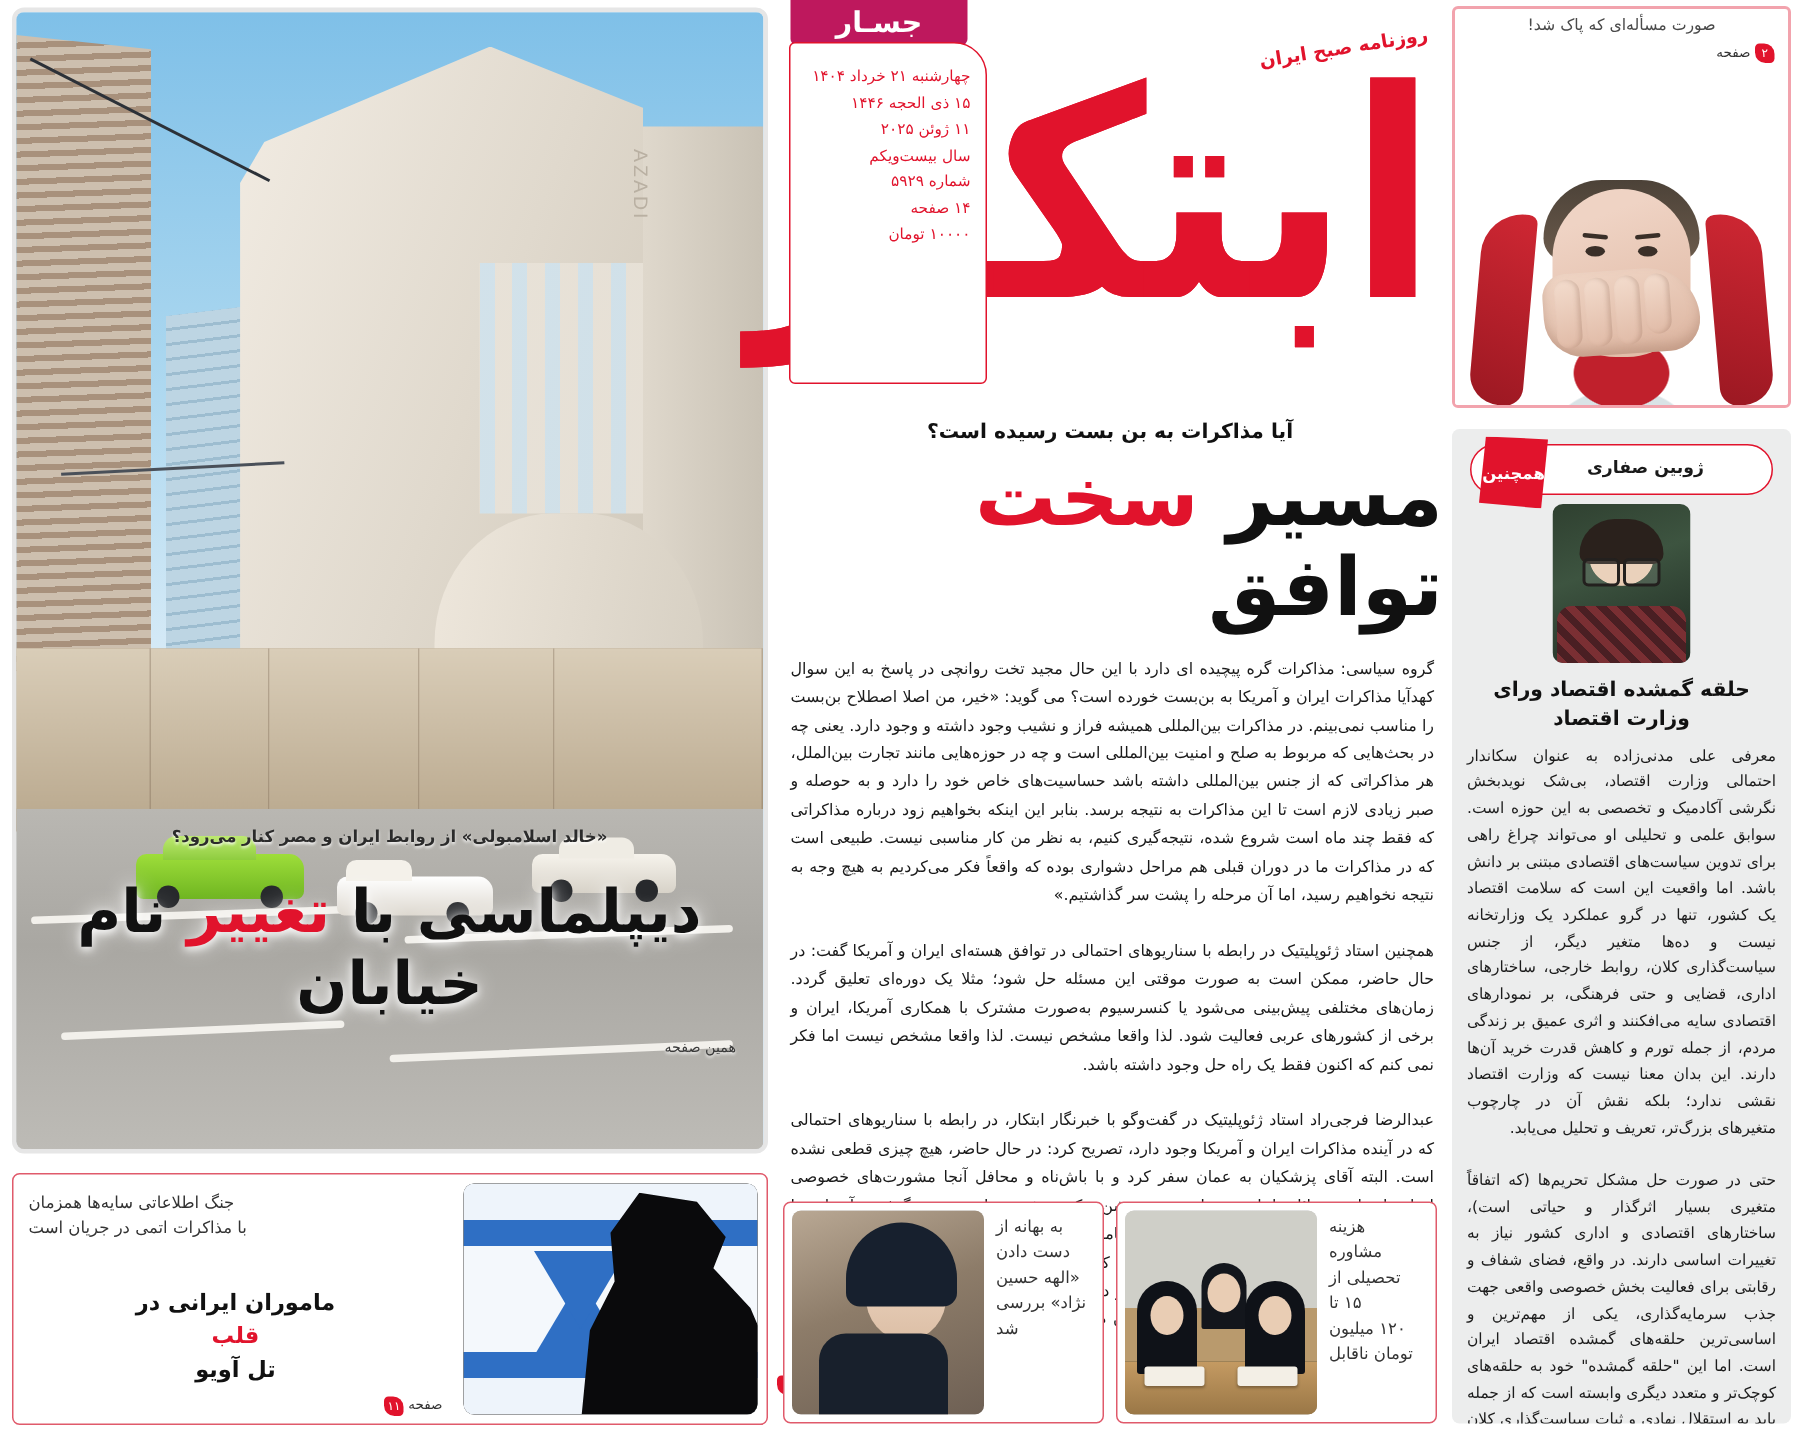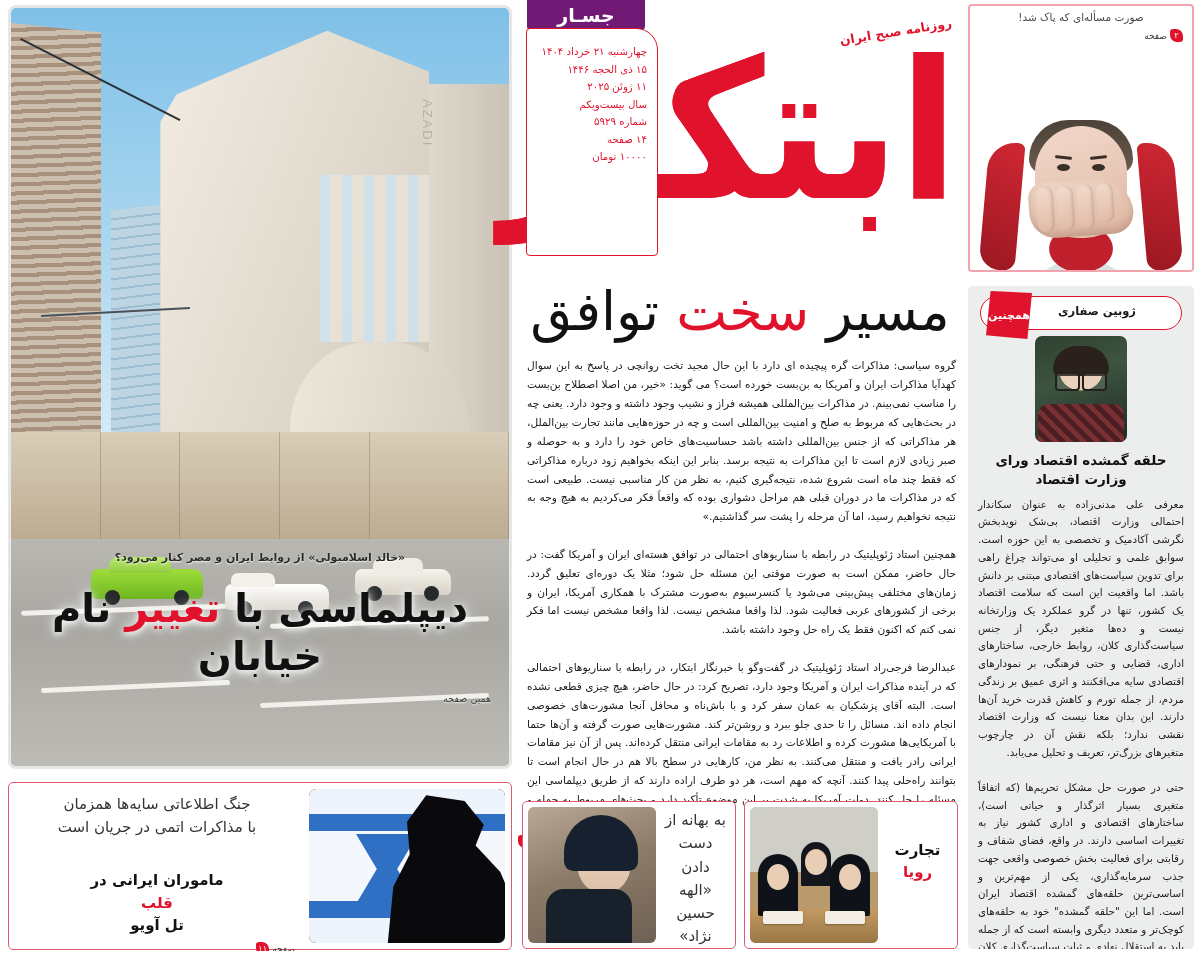--- a/index.html
+++ b/index.html
@@ -162,51 +162,51 @@
   .datebox {
     position:absolute; left:8px; top:28px; width:132px; height:228px;
     border:1.6px solid #e1132c; border-radius:4px 22px 4px 4px;
     background:#fff; padding:14px 10px 0 6px;
   }
   .datebox div {
     font-size:10.2px; color:#e1132c; line-height:1.72; text-align:right;
   }
   .tab-jasar {
     position:absolute; left:9px; top:0; width:118px; height:30px;
-    background:#701a75; color:#fff; font-size:19px; font-weight:bold;
+    background:#be185d; color:#fff; font-size:19px; font-weight:bold;
     display:flex; align-items:center; justify-content:center;
     border-radius:0 0 4px 4px;
   }
 
   .lead-kicker {
     text-align:center; font-size:13.5px; font-weight:bold; color:#111;
     margin-top:4px;
   }
   .lead-title {
-    text-align:center; font-size:54px; font-weight:normal; color:#111;
+    font-size:54px; font-weight:bold; color:#111;
     line-height:1.12; margin-top:6px; letter-spacing:-1px;
   }
   .lead-title .red { color:#e1132c; }
   .lead-body {
     margin:14px 6px 0 9px; font-size:10.6px; line-height:1.78;
     color:#1a1a1a; text-align:justify;
   }
   .lead-foot { margin:2px 6px 0 0; text-align:left; }
 
   
   .strip-center {
     position:absolute; left:4px; right:4px; bottom:6px; height:148px;
     display:flex; gap:8px; direction:rtl;
   }
   .strip-card {
     flex:1; border:1.8px solid #e05a6b; border-radius:5px; background:#fff;
     padding:5px; display:flex; gap:6px; overflow:hidden; position:relative;
   }
   .sc-text { flex:1; padding:2px 3px 0 2px; display:flex; flex-direction:column;gap:43px; }
-  .sc-kicker { font-size:15px; color:#333; line-height:1.55; text-align:center; }
+  .sc-kicker { font-size:11px; color:#333; line-height:1.55; text-align:left; }
   .sc-title { font-size:15px; font-weight:bold; color:#111; line-height:1.5;
     text-align:center; margin-top:7px; }
   .sc-title .red { color:#e1132c; }
   .sc-badge { margin-top:auto; padding-bottom:3px; }
   .sc-photo { width:128px; border-radius:6px; overflow:hidden; position:relative;
     background:#ccc; }
 
   
   .ph-girl {
     position:absolute; inset:0;
@@ -458,20 +458,21 @@
         <div>چهارشنبه ۲۱ خرداد ۱۴۰۴</div>
         <div>۱۵ ذی الحجه ۱۴۴۶</div>
         <div>۱۱ ژوئن ۲۰۲۵</div>
         <div>سال بیست‌ویکم</div>
         <div>شماره ۵۹۲۹</div>
         <div>۱۴ صفحه</div>
         <div>۱۰۰۰۰ تومان</div>
       </div>
     </div>
 
+    <div class="lead-kicker">آیا مذاکرات به بن بست رسیده است؟</div>
     <div class="lead-title">
       <span>مسیر</span>
       <span class="red">سخت</span>
       <span>توافق</span>
     </div>
     <div class="lead-body" style="white-space:pre-line">گروه سیاسی: مذاکرات گره پیچیده ای دارد با این حال مجید تخت روانچی در پاسخ به این سوال کهدآیا مذاکرات ایران و آمریکا به بن‌بست خورده است؟ می گوید: «خیر، من اصلا اصطلاح بن‌بست را مناسب نمی‌بینم. در مذاکرات بین‌المللی همیشه فراز و نشیب وجود داشته و وجود دارد. یعنی چه در بحث‌هایی که مربوط به صلح و امنیت بین‌المللی است و چه در حوزه‌هایی مانند تجارت بین‌الملل، هر مذاکراتی که از جنس بین‌المللی داشته باشد حساسیت‌های خاص خود را دارد و به حوصله و صبر زیادی لازم است تا این مذاکرات به نتیجه برسد. بنابر این اینکه بخواهیم زود درباره مذاکراتی که فقط چند ماه است شروع شده، نتیجه‌گیری کنیم، به نظر من کار مناسبی نیست. طبیعی است که در مذاکرات ما در دوران قبلی هم مراحل دشواری بوده که واقعاً فکر می‌کردیم به هیچ وجه به نتیجه نخواهیم رسید، اما آن مرحله را پشت سر گذاشتیم.»
 
 همچنین استاد ژئوپلیتیک در رابطه با سناریوهای احتمالی در توافق هسته‌ای ایران و آمریکا گفت: در حال حاضر، ممکن است به صورت موقتی این مسئله حل شود؛ مثلا یک دوره‌ای تعلیق گردد. زمان‌های مختلفی پیش‌بینی می‌شود یا کنسرسیوم به‌صورت مشترک با همکاری آمریکا، ایران و برخی از کشورهای عربی فعالیت شود. لذا واقعا مشخص نیست. لذا واقعا مشخص نیست اما فکر نمی کنم که اکنون فقط یک راه حل وجود داشته باشد.
 
 عبدالرضا فرجی‌راد استاد ژئوپلیتیک در گفت‌وگو با خبرنگار ابتکار، در رابطه با سناریوهای احتمالی که در آینده مذاکرات ایران و آمریکا وجود دارد، تصریح کرد: در حال حاضر، هیچ چیزی قطعی نشده است. البته آقای پزشکیان به عمان سفر کرد و با با‌ش‌ناه و محافل آنجا مشورت‌های خصوصی انجام داده اند. مسائل را تا حدی جلو ببرد و روشن‌تر کند. مشورت‌هایی صورت گرفته و آن‌ها حتما با آمریکایی‌ها مشورت کرده و اطلاعات رد به مقامات ایرانی منتقل کرده‌اند. پس از آن نیز مقامات ایرانی رادر یافت و منتقل می‌کنند. به نظر من، کارهایی در سطح بالا هم در حال انجام است تا بتوانند راه‌حلی پیدا کنند. آنچه که مهم است، هر دو طرف اراده دارند که از طریق دیپلماسی این مسئله را حل کنند. دولت آمریکا به شدت بر این موضوع تأکید دارد و بحث‌های مربوط به حمله و فشار در مصاحبه‌هایشان کمتر شده است.</div>
@@ -479,20 +480,22 @@
       <span class="badge">
         <span>شرح در صفحه</span>
         <span class="badge-dot">۳</span>
       </span>
     </div>
 
     <div class="strip-center">
 
       <div class="strip-card">
         <div class="sc-text">
+          <div class="sc-kicker" style="white-space:pre-line">هزینه مشاوره تحصیلی از ۱۵ تا
+۱۲۰ میلیون تومان ناقابل</div>
           <div class="sc-title" style="white-space:pre-line">
             <span>تجارت</span>
             <span class="red">رویا</span>
             
           </div>
 
         </div>
         <div class="sc-photo">
           <div class="ph-students">
             <div class="st c">

